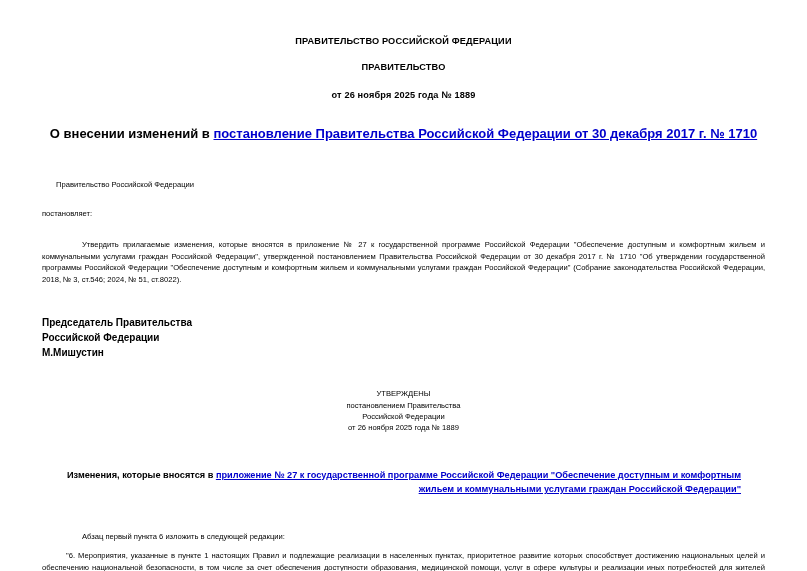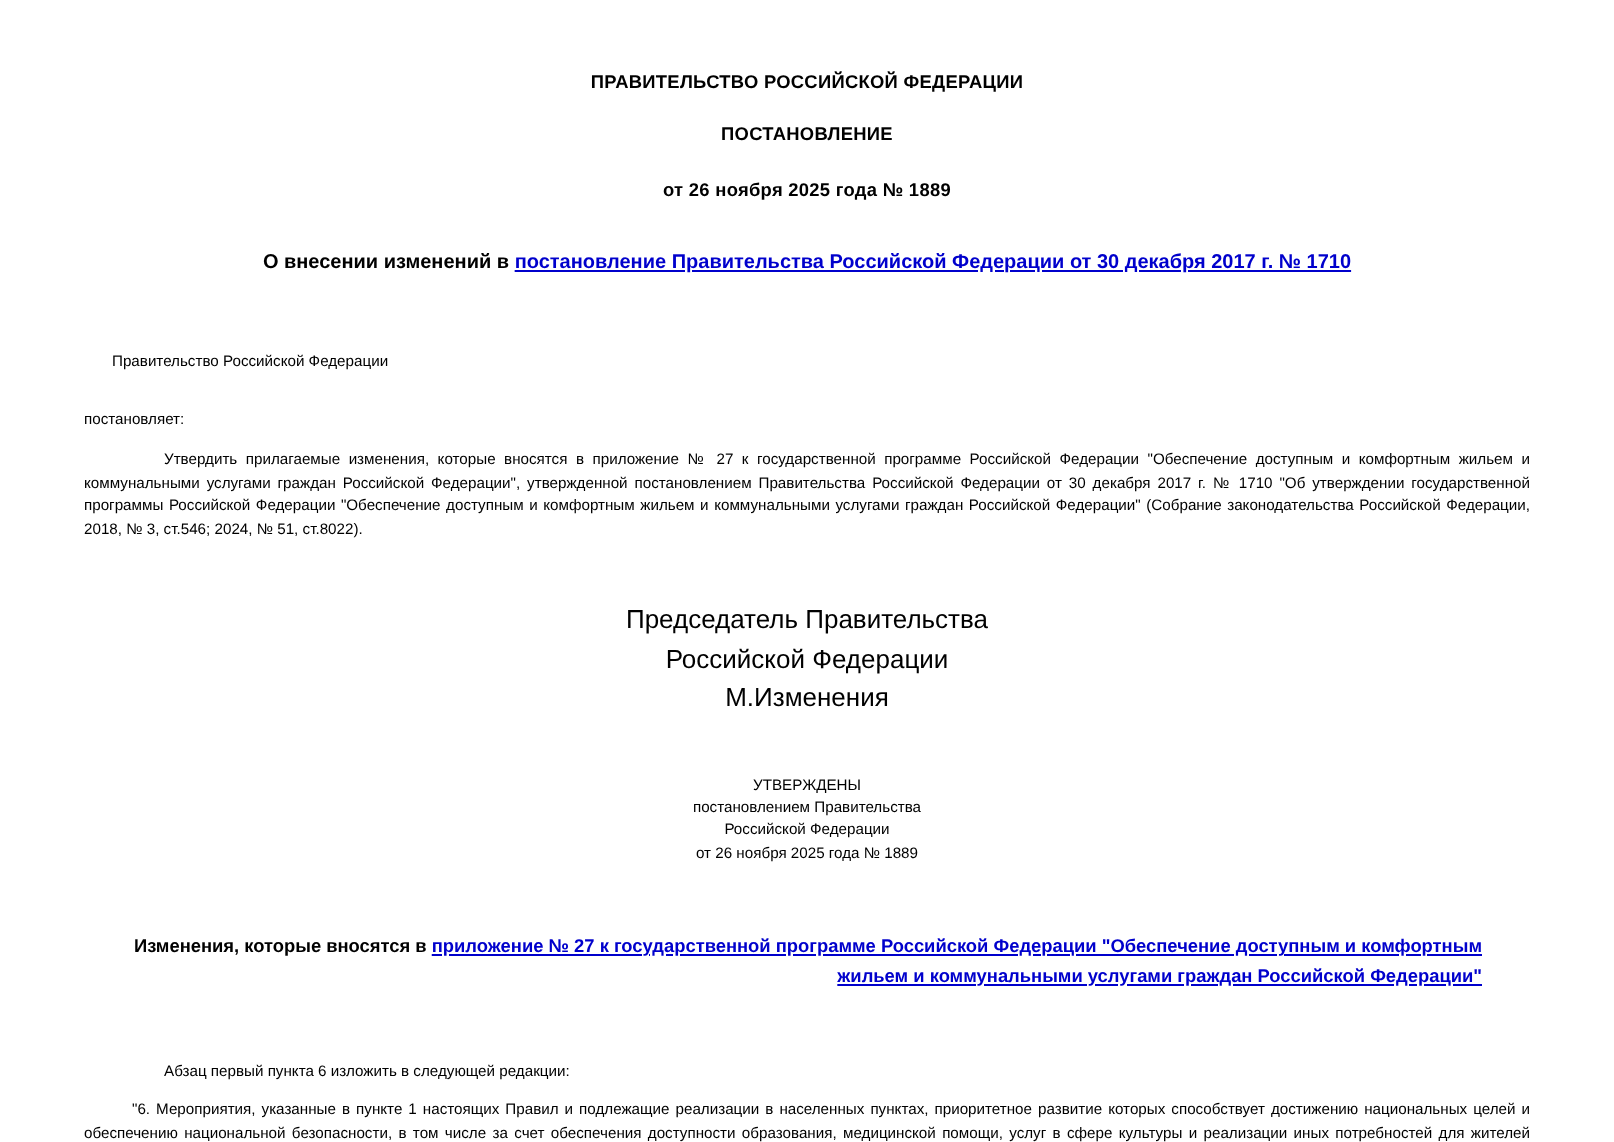--- a/index.html
+++ b/index.html
@@ -28,48 +28,49 @@
     font-size: 9.2px;
     letter-spacing: 0.15px;
   }
   .hdr-gov { margin-top: 6px; }
   .hdr-post { margin-top: 16px; }
   .hdr-date { margin-top: 18px; }
   .hdr-title {
     margin-top: 26px;
     text-align: center;
     font-weight: bold;
-    font-size: 10px;
+    font-size: 13px;
   }
   .lnk {
     color: #0000cc;
   }
   .body-block {
     margin-top: 38px;
     font-size: 7.6px;
     line-height: 1.52;
   }
   .para-indent {
     text-indent: 40px;
   }
   .p-gov {
     margin-left: 14px;
   }
   .p-post {
     margin-top: 17px;
   }
   .just {
     text-align: justify;
-    margin-top: 9px;
+    margin-top: 20px;
   }
   .sign {
     margin-top: 30px;
-    text-align: center;
-    font-size: 13px;
+    text-align: left;
+    font-size: 10px;
     line-height: 1.5;
+    font-weight: bold;
   }
   .approved {
     margin-top: 28px;
     text-align: center;
     font-size: 7.6px;
     line-height: 1.5;
   }
   .annex-title {
     margin-top: 34px;
     text-align: right;
@@ -90,37 +91,37 @@
     text-align: justify;
     text-indent: 24px;
   }
 </style>
 </head>
 <body>
 
 <div class="page">
 
   <div class="hdr hdr-gov">ПРАВИТЕЛЬСТВО РОССИЙСКОЙ ФЕДЕРАЦИИ</div>
-  <div class="hdr hdr-post">ПОСТАНОВЛЕНИЕ</div>
+  <div class="hdr hdr-post">ПРАВИТЕЛЬСТВО</div>
   <div class="hdr hdr-date">от 26 ноября 2025 года № 1889</div>
 
   <div class="hdr-title">
     <span>О внесении изменений в </span><a class="lnk" href="#">постановление Правительства Российской Федерации от 30 декабря 2017 г. № 1710</a>
   </div>
 
   <div class="body-block">
     <div class="p-gov">Правительство Российской Федерации</div>
     <div class="p-post">постановляет:</div>
     <div class="just para-indent">Утвердить прилагаемые изменения, которые вносятся в приложение № 27 к государственной программе Российской Федерации "Обеспечение доступным и комфортным жильем и коммунальными услугами граждан Российской Федерации", утвержденной постановлением Правительства Российской Федерации от 30 декабря 2017 г. № 1710 "Об утверждении государственной программы Российской Федерации "Обеспечение доступным и комфортным жильем и коммунальными услугами граждан Российской Федерации" (Собрание законодательства Российской Федерации, 2018, № 3, ст.546; 2024, № 51, ст.8022).</div>
   </div>
 
   <div class="sign">
     <div>Председатель Правительства</div>
     <div>Российской Федерации</div>
-    <div>М.Изменения</div>
+    <div>М.Мишустин</div>
   </div>
 
   <div class="approved">
     <div>УТВЕРЖДЕНЫ</div>
     <div>постановлением Правительства</div>
     <div>Российской Федерации</div>
     <div>от 26 ноября 2025 года № 1889</div>
   </div>
 
   <div class="annex-title">

